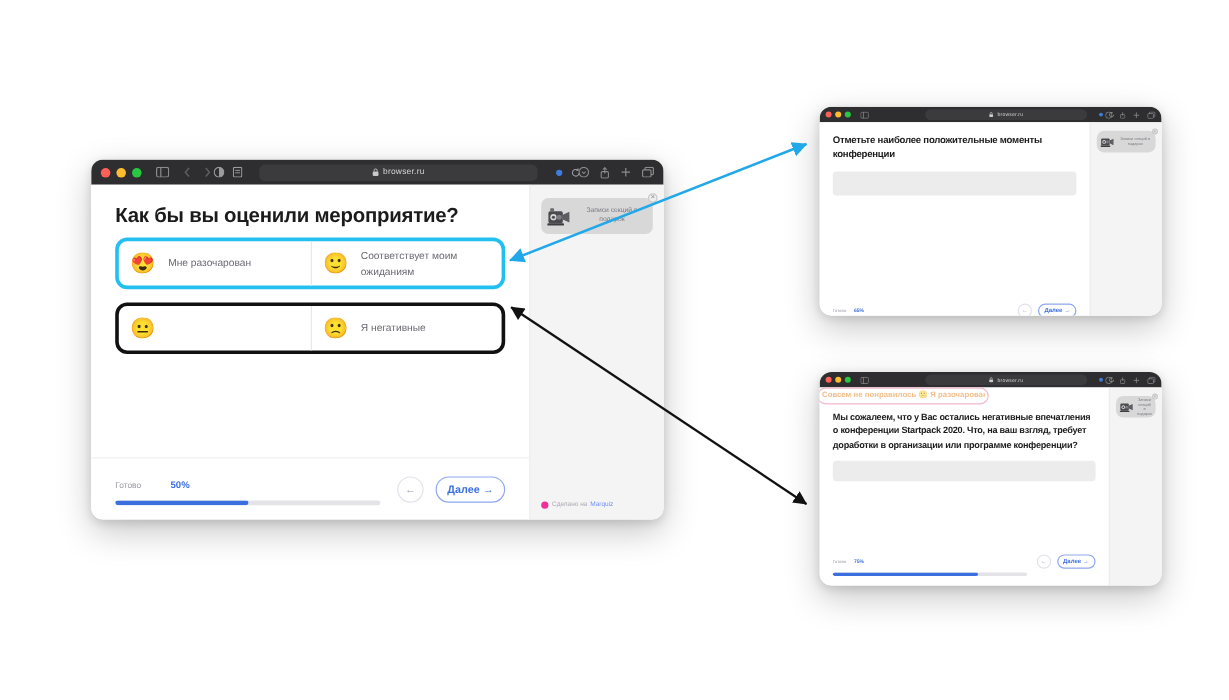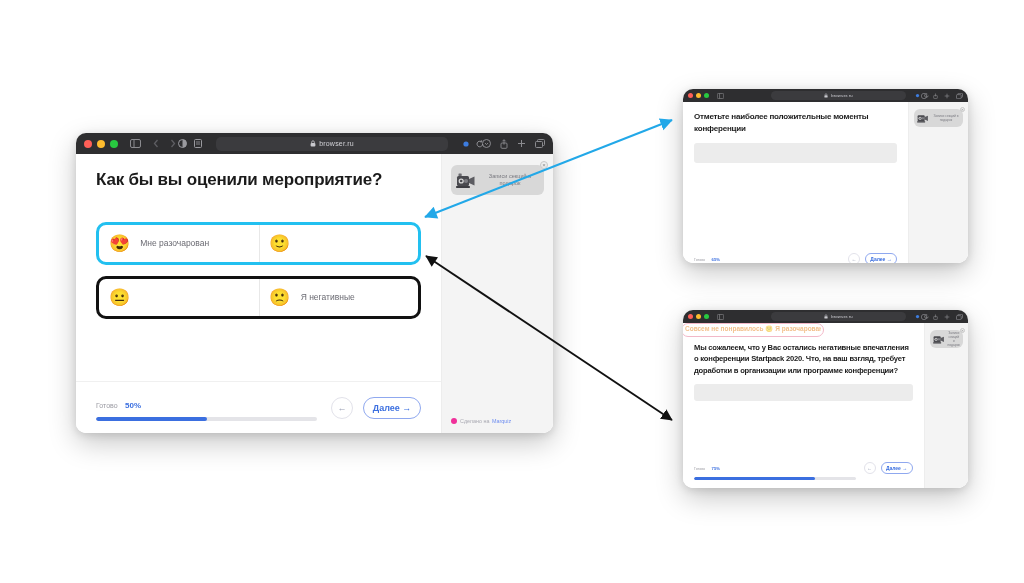--- a/index.html
+++ b/index.html
@@ -188,50 +188,51 @@
           <svg width="10" height="9" viewBox="0 0 10 9">
               <rect x="2.5" y="0.5" width="7" height="6" rx="1" fill="none" stroke="#8b8b8f"></rect>
               <rect x="0.5" y="2.5" width="7" height="6" rx="1" fill="#2e2e30" stroke="#8b8b8f"></rect>
             </svg>
         </span>
       </div>
     </div>
 
     <div class="page" style="height:279px;">
       <div class="content" style="padding:16px 20px 0 20px;">
-        <div class="q-title" style="font-size:17px; margin-bottom:32px;">Как бы вы оценили мероприятие?</div>
+        <div class="q-title" style="font-size:17px; margin-bottom:8px;">Как бы вы оценили мероприятие?</div>
 
         <div class="opts" style="gap:11px;">
           <div class="optrow cyan" style="height:43px;">
             <div class="opt" style="padding:0 10px;">
               <span class="emoji" style="font-size:17px; margin-right:10px;">😍</span>
               <span class="opt-label" style="font-size:8.5px;">Мне разочарован</span>
             </div>
             <div class="opt" style="padding:0 10px;">
               <span class="emoji" style="font-size:17px; margin-right:10px;">🙂</span>
+              <span class="opt-label" style="font-size:8.5px;">Соответствует моим ожиданиям</span>
             </div>
           </div>
           <div class="optrow black" style="height:43px;">
             <div class="opt" style="padding:0 10px;">
               <span class="emoji" style="font-size:17px; margin-right:10px;">😐</span>
             </div>
             <div class="opt" style="padding:0 10px;">
               <span class="emoji" style="font-size:17px; margin-right:10px;">🙁</span>
               <span class="opt-label" style="font-size:8.5px;">Я негативные</span>
             </div>
           </div>
         </div>
 
         <div class="footer" style="padding-bottom:12px;">
           <div style="border-top:1px solid #f0f0f0; margin:0 -20px 12px -20px;"></div>
           <div style="display:flex; align-items:center;">
             <div style="flex:1 1 auto; padding-right:14px;">
               <div style="margin-bottom:5px;">
                 <span class="prog-label" style="font-size:7px;">Готово</span>
-                <span class="prog-pct" style="font-size:8px; margin-left:3px;">50%</span>
+                <span class="prog-pct" style="font-size:8px; margin-left:20px;">50%</span>
               </div>
               <div class="track" style="height:4px;">
                 <div class="fill" style="width:50%;"></div>
               </div>
             </div>
             <div class="navbtns" style="gap:10px;">
               <div class="backbtn" style="width:22px; height:22px; font-size:9px;">←</div>
               <div class="nextbtn" style="width:58px; height:22px; font-size:9px;">Далее →</div>
             </div>
           </div>

